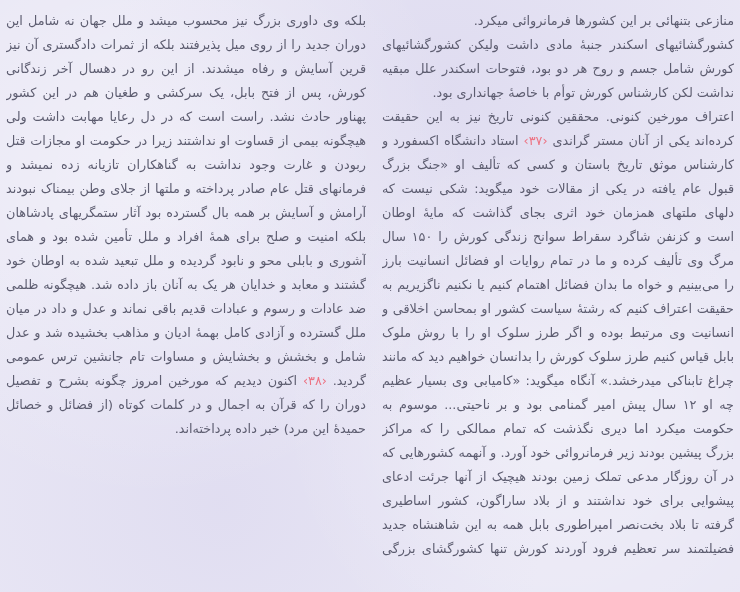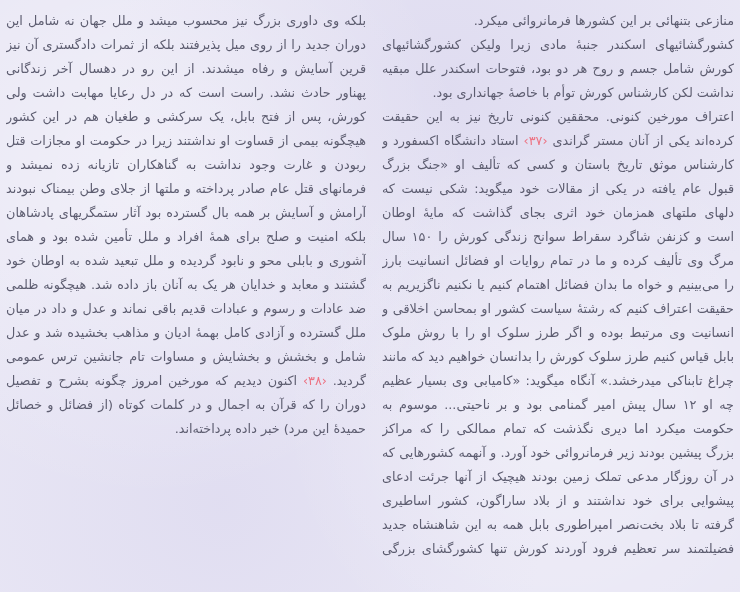--- a/index.html
+++ b/index.html
@@ -50,21 +50,21 @@
   .fnref {
     color: var(--fn, #ed7282);
   }
 </style>
 </head>
 <body>
 
 <div class="page">
   <div class="col col-right">
       <div class="line para-end">منازعی بتنهائی بر این کشورها فرمانروائی میکرد.</div>
-      <div class="line">کشورگشائیهای اسکندر جنبهٔ مادی زیرا ولیکن کشورگشائیهای</div>
+      <div class="line">کشورگشائیهای اسکندر جنبهٔ مادی داشت ولیکن کشورگشائیهای</div>
       <div class="line">کورش شامل جسم و روح هر دو بود، فتوحات اسکندر علل مبقیه</div>
       <div class="line para-end">نداشت لکن کارشناس کورش توأم با خاصهٔ جهانداری بود.</div>
       <div class="line">اعتراف مورخین کنونی. محققین کنونی تاریخ نیز به این حقیقت اعتراف</div>
       <div class="line">کرده‌اند یکی از آنان مستر گراندی <span class="fnref">‹۳۷›</span> استاد دانشگاه اکسفورد و</div>
       <div class="line">کارشناس موثق تاریخ باستان و کسی که تألیف او «جنگ بزرگ ایرانی»</div>
       <div class="line">قبول عام یافته در یکی از مقالات خود میگوید: شکی نیست که شخصیت</div>
       <div class="line">دلهای ملتهای همزمان خود اثری بجای گذاشت که مایهٔ اوطان عقول</div>
       <div class="line">است و کزنفن شاگرد سقراط سوانح زندگی کورش را ۱۵۰ سال پس از</div>
       <div class="line">مرگ وی تألیف کرده و ما در تمام روایات او فضائل انسانیت بارز وی</div>
       <div class="line">را می‌بینیم و خواه ما بدان فضائل اهتمام کنیم یا نکنیم ناگزیریم به این</div>
@@ -77,22 +77,22 @@
       <div class="line">بزرگ پیشین بودند زیر فرمانروائی خود آورد. و آنهمه کشورهایی که</div>
       <div class="line">در آن روزگار مدعی تملک زمین بودند هیچیک از آنها جرئت ادعای</div>
       <div class="line">پیشوایی برای خود نداشتند و از بلاد ساراگون، کشور اساطیری آکادی</div>
       <div class="line">گرفته تا بلاد بخت‌نصر امپراطوری بابل همه به این شاهنشاه جدید</div>
       <div class="line">فضیلتمند سر تعظیم فرود آوردند کورش تنها کشورگشای بزرگی نبود</div>
     </div>
   <div class="col col-left">
       <div class="line">بلکه وی داوری بزرگ نیز محسوب میشد و ملل جهان نه شامل این</div>
       <div class="line">دوران جدید را از روی میل پذیرفتند بلکه از ثمرات دادگستری آن نیز</div>
       <div class="line">قرین آسایش و رفاه میشدند. از این رو در دهسال آخر زندگانی</div>
+      <div class="line">کورش، پس از فتح بابل، یک سرکشی و طغیان هم در این کشور</div>
       <div class="line">پهناور حادث نشد. راست است که در دل رعایا مهابت داشت ولی</div>
-      <div class="line">کورش، پس از فتح بابل، یک سرکشی و طغیان هم در این کشور</div>
       <div class="line">هیچگونه بیمی از قساوت او نداشتند زیرا در حکومت او مجازات قتل و</div>
       <div class="line">ربودن و غارت وجود نداشت به گناهکاران تازیانه زده نمیشد و</div>
       <div class="line">فرمانهای قتل عام صادر پرداخته و ملتها از جلای وطن بیمناک نبودند</div>
       <div class="line">آرامش و آسایش بر همه بال گسترده بود آثار ستمگریهای پادشاهان</div>
       <div class="line">بلکه امنیت و صلح برای همهٔ افراد و ملل تأمین شده بود و همای</div>
       <div class="line">آشوری و بابلی محو و نابود گردیده و ملل تبعید شده به اوطان خود باز</div>
       <div class="line">گشتند و معابد و خدایان هر یک به آنان باز داده شد. هیچگونه ظلمی بر</div>
       <div class="line">ضد عادات و رسوم و عبادات قدیم باقی نماند و عدل و داد در میان همهٔ</div>
       <div class="line">ملل گسترده و آزادی کامل بهمهٔ ادیان و مذاهب بخشیده شد و عدل</div>
       <div class="line">شامل و بخشش و بخشایش و مساوات تام جانشین ترس عمومی پیشین</div>

